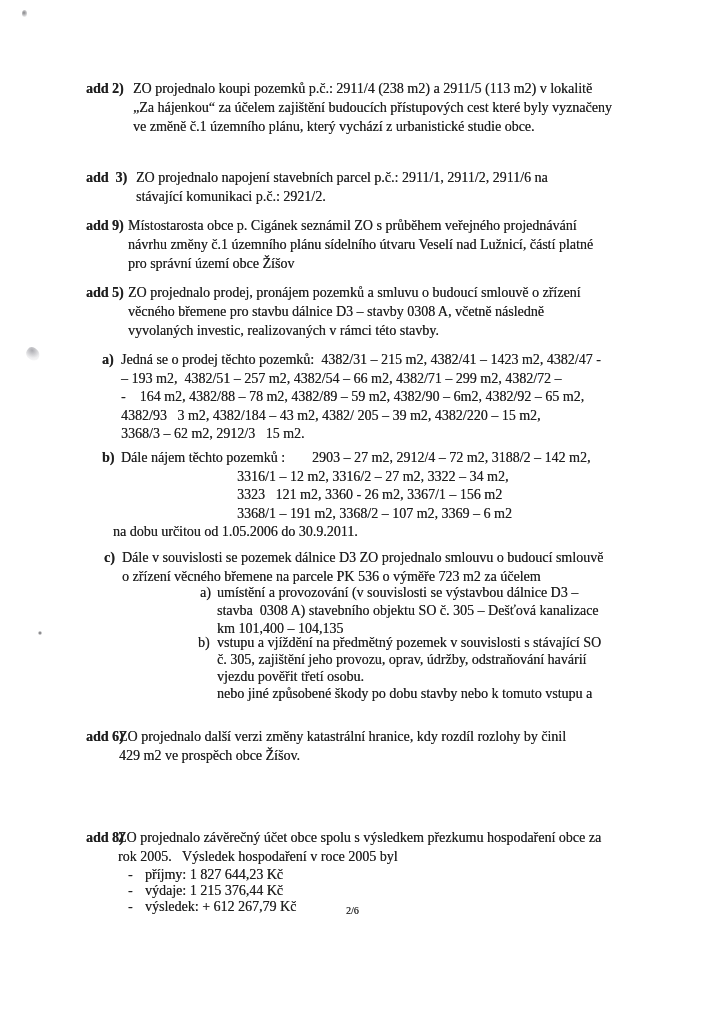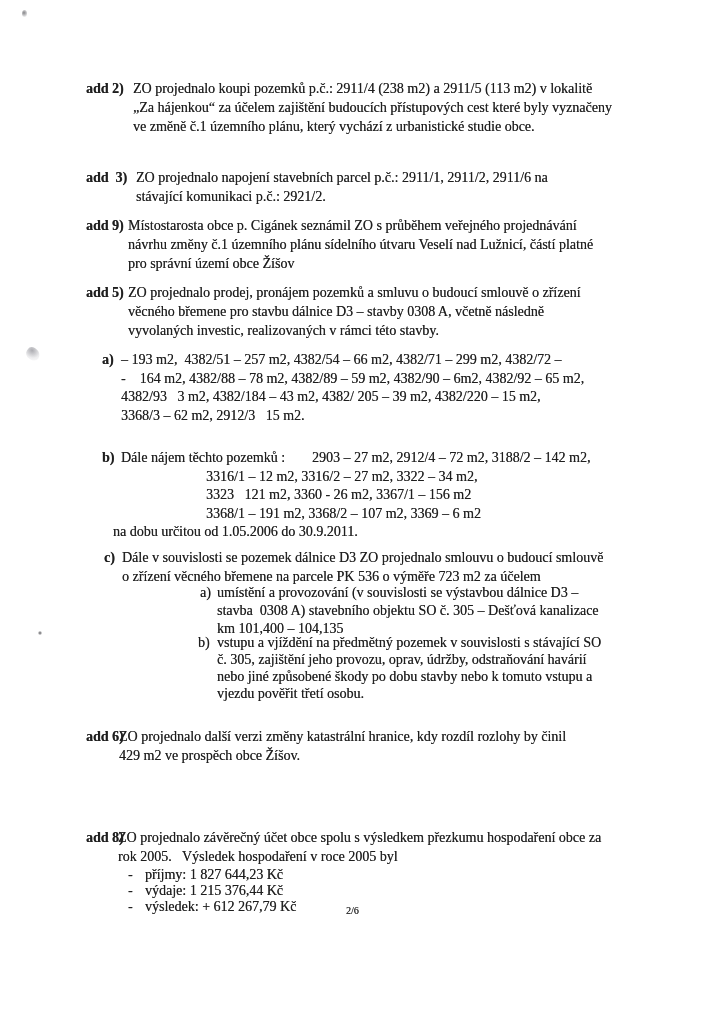--- a/index.html
+++ b/index.html
@@ -20,21 +20,21 @@
   .ln { white-space: pre; }
   
   #b2 { top: 79px;  left: 86px; padding-left: 47px; }
   #b3 { top: 168px; left: 86px; padding-left: 50px; }
   #b4 { top: 216px; left: 86px; padding-left: 42px; }
   #b5 { top: 283px; left: 86px; padding-left: 42px; }
   
   #ba { top: 351px; left: 102px; padding-left: 19px; line-height: 18.5px; }
   #bb { top: 449px; left: 102px; padding-left: 19px; line-height: 18.5px; }
   #bb .vals { position: absolute; left: 210px; top: 0; white-space: pre; }
-  #bb .ml  { margin-left: 85px; }
+  #bb .ml  { margin-left: 116px; }
   #bb .cl  { margin-left: -8px; }
   #bc  { top: 548px; left: 104px; padding-left: 18px; }
   #bca { top: 584px; left: 200px; padding-left: 17px; line-height: 18px; }
   #bcb { top: 634px; left: 198px; padding-left: 19px; line-height: 17px; }
   
   #b6 { top: 727px; left: 86px; padding-left: 33px; }
   #b7 { top: 779px; left: 86px; padding-left: 32px; }
   #b8 { top: 828px; left: 86px; padding-left: 32px; }
   .bullets { margin-top: 1px; }
   .bullet { height: 16px; line-height: 16px; white-space: pre; }
@@ -85,20 +85,21 @@
 
   <div class="blk" id="b5">
     <span class="lbl">add 5)</span>
     <div class="ln">ZO projednalo prodej, pronájem pozemků a smluvu o budoucí smlouvě o zřízení</div>
     <div class="ln">věcného břemene pro stavbu dálnice D3 – stavby 0308 A, včetně následně</div>
     <div class="ln">vyvolaných investic, realizovaných v rámci této stavby.</div>
   </div>
 
   <div class="blk" id="ba">
     <span class="lbl">a)</span>
+    <div class="ln">Jedná se o prodej těchto pozemků:  4382/31 – 215 m2, 4382/41 – 1423 m2, 4382/47 -</div>
     <div class="ln">– 193 m2,  4382/51 – 257 m2, 4382/54 – 66 m2, 4382/71 – 299 m2, 4382/72 –</div>
     <div class="ln">-    164 m2, 4382/88 – 78 m2, 4382/89 – 59 m2, 4382/90 – 6m2, 4382/92 – 65 m2,</div>
     <div class="ln">4382/93   3 m2, 4382/184 – 43 m2, 4382/ 205 – 39 m2, 4382/220 – 15 m2,</div>
     <div class="ln">3368/3 – 62 m2, 2912/3   15 m2.</div>
   </div>
 
   <div class="blk" id="bb">
     <span class="lbl">b)</span>
     <div class="ln"><span>Dále nájem těchto pozemků :</span><span class="vals">2903 – 27 m2, 2912/4 – 72 m2, 3188/2 – 142 m2,</span></div>
     <div class="ln ml">3316/1 – 12 m2, 3316/2 – 27 m2, 3322 – 34 m2,</div>
@@ -117,22 +118,22 @@
     <span class="lbl" style="font-weight:400">a)</span>
     <div class="ln">umístění a provozování (v souvislosti se výstavbou dálnice D3 –</div>
     <div class="ln">stavba  0308 A) stavebního objektu SO č. 305 – Dešťová kanalizace</div>
     <div class="ln">km 101,400 – 104,135</div>
   </div>
 
   <div class="blk" id="bcb">
     <span class="lbl" style="font-weight:400">b)</span>
     <div class="ln">vstupu a vjíždění na předmětný pozemek v souvislosti s stávající SO</div>
     <div class="ln">č. 305, zajištění jeho provozu, oprav, údržby, odstraňování havárií</div>
+    <div class="ln">vjezdu pověřit třetí osobu.</div>
     <div class="ln">nebo jiné způsobené škody po dobu stavby nebo k tomuto vstupu a</div>
-    <div class="ln">vjezdu pověřit třetí osobu.</div>
   </div>
 
   <div class="blk" id="b6">
     <span class="lbl">add 6)</span>
     <div class="ln">ZO projednalo další verzi změny katastrální hranice, kdy rozdíl rozlohy by činil</div>
     <div class="ln">429 m2 ve prospěch obce Žíšov.</div>
   </div>
 
 
   <div class="blk" id="b8">

